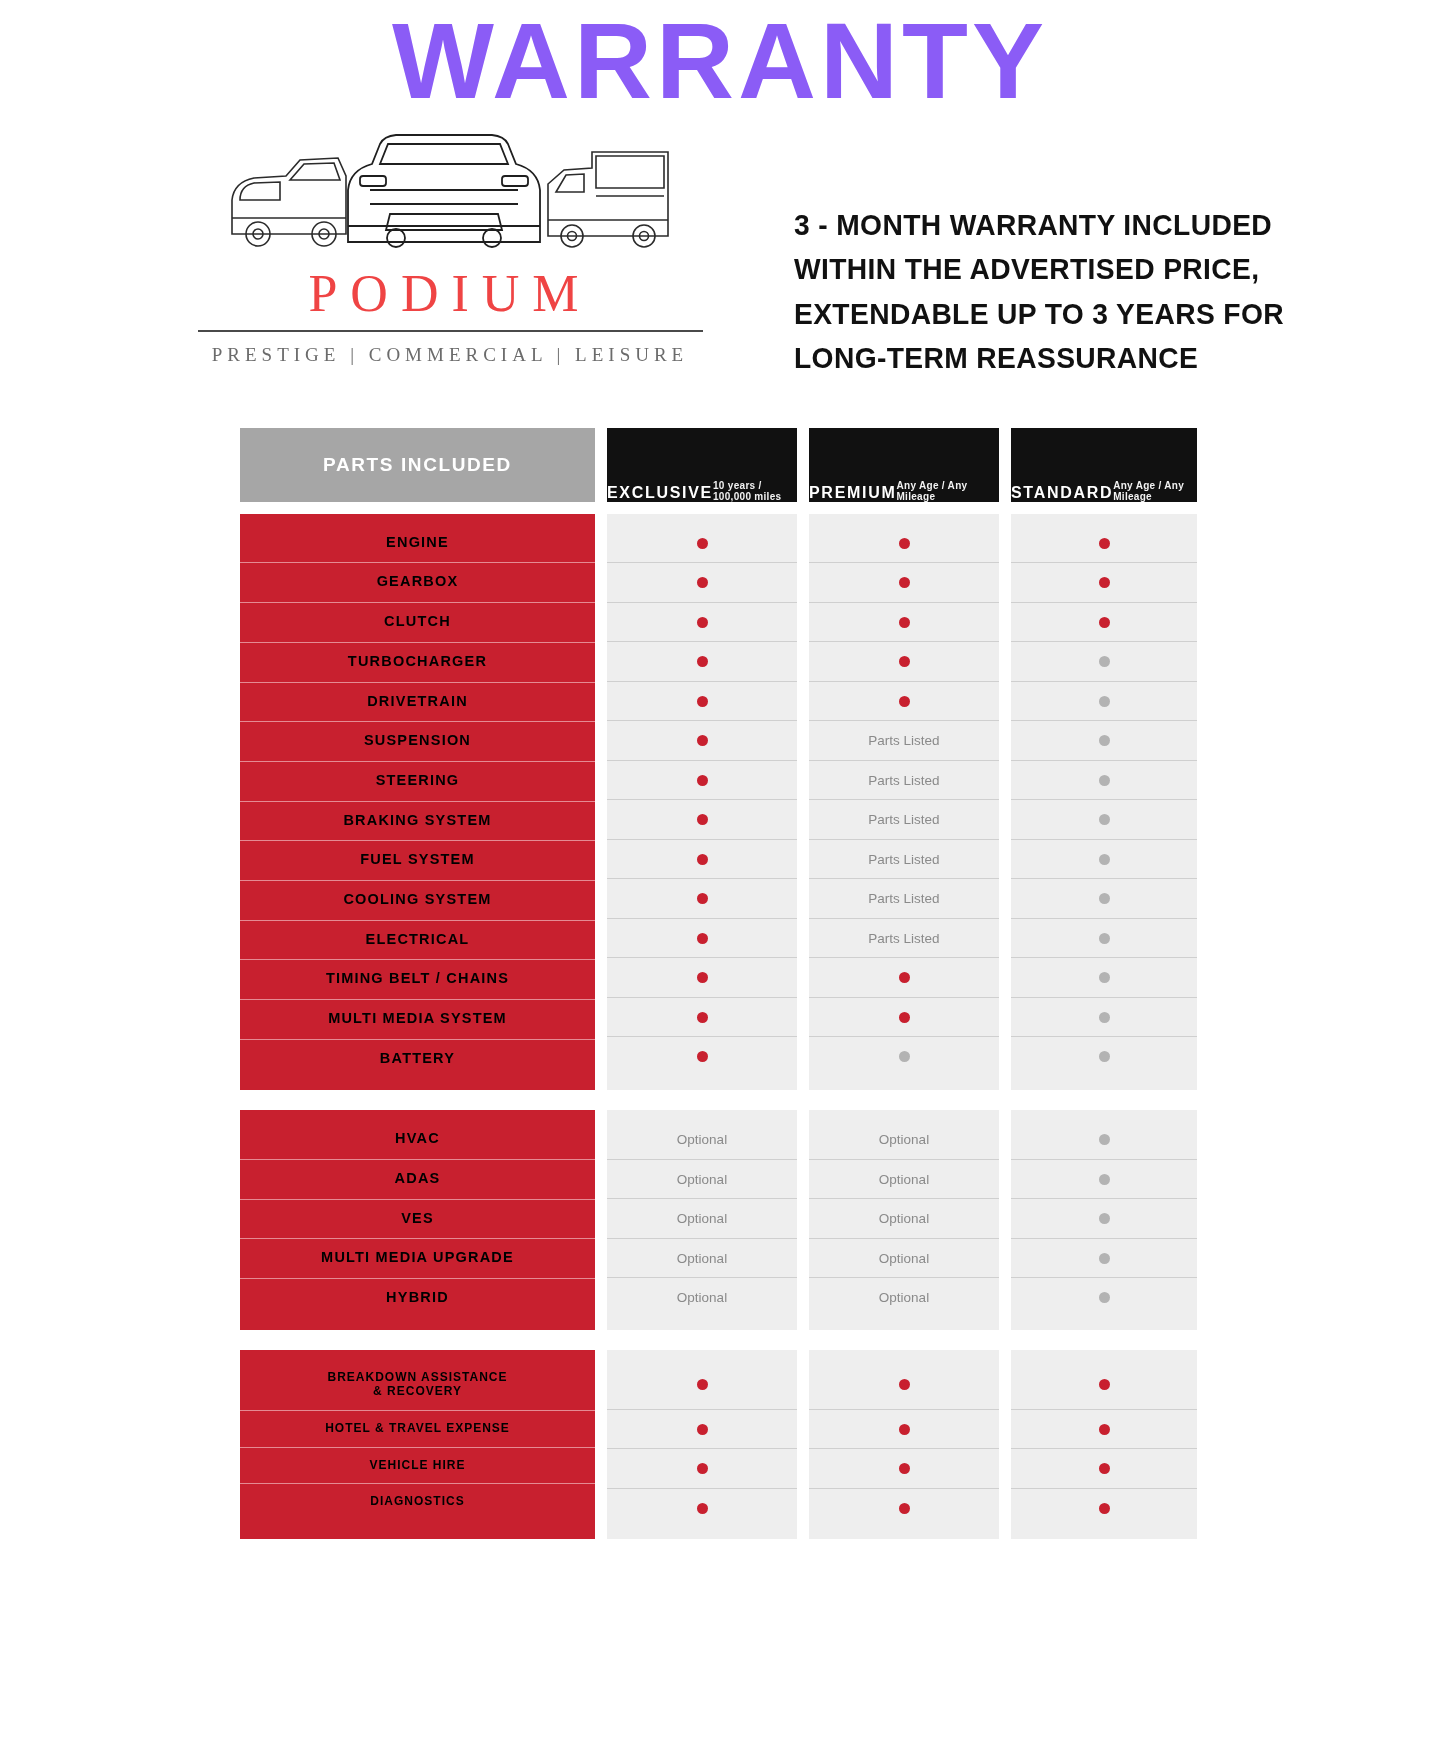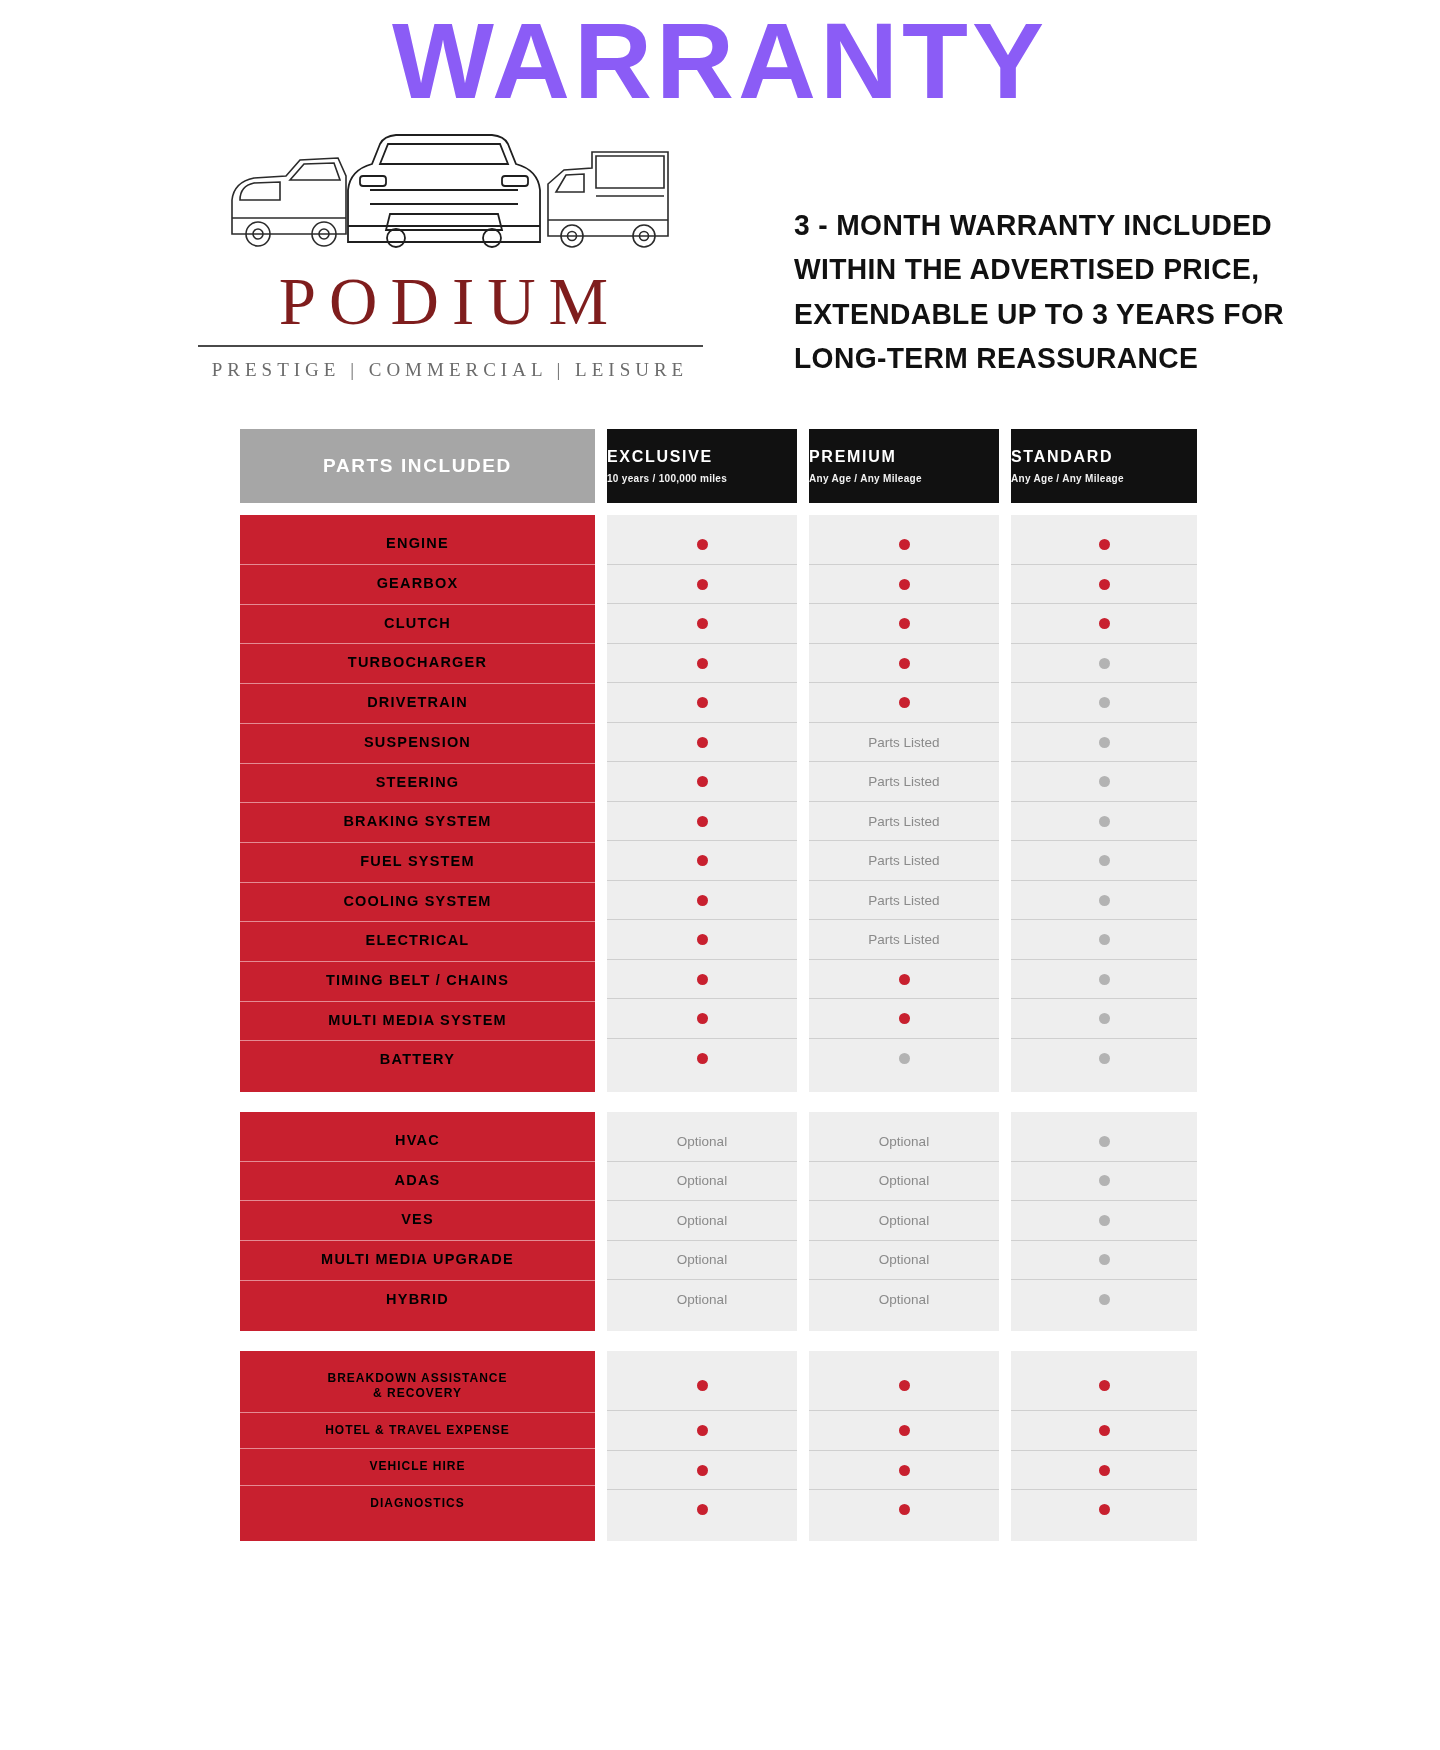--- a/index.html
+++ b/index.html
@@ -43,23 +43,23 @@
     text-align: center;
   }
   .logo-art {
     height: 135px;
     display: flex;
     align-items: flex-end;
     justify-content: center;
   }
   .logo-word {
     font-family: "Liberation Serif", serif;
-    font-size: 67px;
+    font-size: 52px;
     letter-spacing: 13px;
-    color: #7f1d1d;
+    color: #ef4444;
     margin-top: 6px;
     line-height: 1;
   }
   .logo-rule {
     height: 2px;
     background: #4a4a4a;
     width: 505px;
     margin: 10px auto 0 auto;
   }
   .logo-sub {
@@ -107,22 +107,22 @@
     justify-content: center;
     font-size: 19px;
     font-weight: bold;
     letter-spacing: 1.6px;
   }
   .head-plan {
     background: #111111;
     color: #ffffff;
     height: 74px;
     display: flex;
-    flex-direction: column;
-    align-items: flex-start;
+    flex-direction: row;
+    align-items: flex-end;
     justify-content: center;
   }
   .head-plan .pname {
     font-size: 16px;
     font-weight: bold;
     letter-spacing: 1.7px;
   }
   .head-plan .pterms {
     font-size: 10px;
     font-weight: bold;

